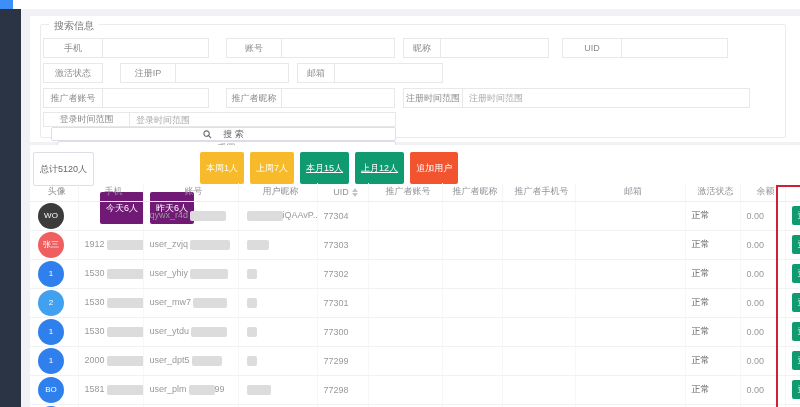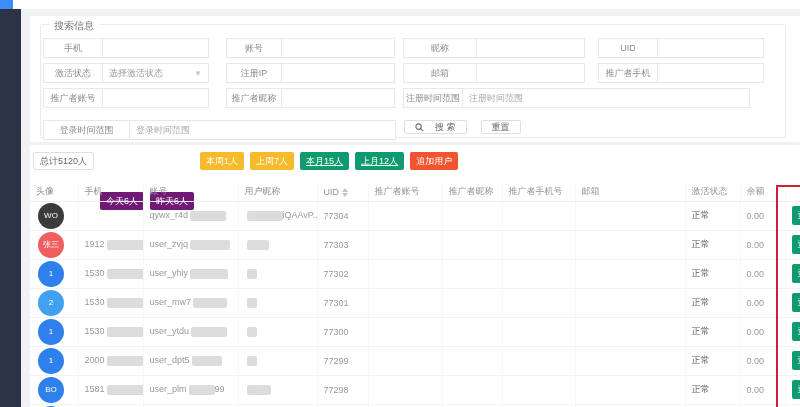--- a/index.html
+++ b/index.html
@@ -13,49 +13,49 @@
   
   .topbar { position:absolute; top:0; left:0; right:0; height:9px; background:#fff; }
   .brand-square { position:absolute; top:0; left:0; width:13px; height:9px; background:#3e8ef7; }
   .sidebar { position:absolute; top:9px; left:0; bottom:0; width:21px; background:#2b3445; }
 
   
   .card-search { position:absolute; left:30px; top:16px; width:770px; height:126px; background:#fff; }
   .fs { position:absolute; left:10px; right:14px; top:8px; bottom:4px; border:1px solid #ebebeb; border-radius:2px; }
   .fs-legend { position:absolute; top:-6px; left:8px; background:#fff; padding:0 5px; font-size:10px; color:#777; }
   .frow { position:absolute; left:13px; display:flex; height:20px; align-items:stretch; }
-  .frow1 { top:22px; } .frow2 { top:47px; } .frow3 { top:72px; } .frow4 { top:104px; }
+  .frow1 { top:22px; } .frow2 { top:47px; } .frow3 { top:72px; } .frow4 { top:96px;flex-direction:column; }
   .field { display:flex; }
   .lbl { border:1px solid #e8e8e8; color:#8c8c8c; display:flex; align-items:center; justify-content:center; background:#fff; white-space:nowrap; }
   .inp { border:1px solid #e8e8e8; margin-left:-1px; background:#fff; display:flex; align-items:center; }
   .inp input { border:none; outline:none; width:100%; height:100%; font-size:9px; padding:0 6px; color:#666; background:transparent; font-family:"Liberation Sans",sans-serif; }
   .inp input::placeholder { color:#aaa; }
   .sel { justify-content:space-between; padding:0 6px; color:#999; cursor:pointer; }
   .caret { color:#c0c4cc; font-size:8px; margin-left:4px; }
-  .lw60 {width:60px} .lw56 {width:56px} .lw58 {width:74px} .lw87 {width:87px}
+  .lw60 {width:60px} .lw56 {width:56px} .lw58 {width:38px} .lw87 {width:87px}
   .iw107 {width:107px} .iw114 {width:114px} .iw109 {width:109px} .iw288 {width:288px} .iw267 {width:267px}
   .ml17 {margin-left:17px} .ml8 {margin-left:8px} .ml13 {margin-left:13px} .ml14 {margin-left:14px}
   .btn { height:14px; border:1px solid #dcdfe6; background:#fff; border-radius:2px; color:#666;
          font-size:9px; display:flex; align-items:center; justify-content:center; gap:11px; cursor:pointer; padding:0 10px; font-family:"Liberation Sans",sans-serif; }
   .btn svg { display:block; }
 
   
   .card-table { position:absolute; left:30px; top:145px; width:815px; height:262px; background:#fff; overflow:hidden; }
   .stats { position:absolute; top:7px; left:3px; display:flex; gap:6px; }
-  .stat { height:18px; padding:8px 6px; font-size:9px; border:none; border-radius:2px; color:#fff;
+  .stat { height:18px; padding:16px 6px; font-size:9px; border:none; border-radius:2px; color:#fff;
           display:flex; align-items:center; cursor:pointer; white-space:nowrap; font-family:"Liberation Sans",sans-serif; }
   .stat-plain { background:#fff; border:1px solid #dcdfe6; color:#666; }
   .stat-blue { background:#701a75;margin-top:40px; } .stat-yellow { background:#f7ba2a; }
   .stat-green { background:#0f9a6f;text-decoration:underline; } .stat-red { background:#f25430; }
 
   table { position:absolute; top:38px; left:0; width:815px; border-collapse:collapse; table-layout:fixed; font-size:9px; color:#999; }
   col.c1{width:48px} col.c2{width:65px} col.c3{width:95px} col.c4{width:79px} col.c5{width:51px}
   col.c6{width:74px} col.c7{width:60px} col.c8{width:73px} col.c9{width:110px} col.c10{width:55px}
   col.c11{width:45px} col.c12{width:60px}
-  th { height:18px; font-weight:normal; color:#909399; text-align:left; padding:0 0 0 6px;
+  th { height:18px; font-weight:normal; color:#909399; text-align:center; padding:0 0 0 6px;
        border-bottom:1px solid #ebeef5; border-right:1px solid #f5f5f5; white-space:nowrap; overflow:hidden; }
   td { height:29px; padding:0 0 0 6px; border-bottom:1px solid #f2f2f2; border-right:1px solid #f7f7f7;
        white-space:nowrap; overflow:hidden; }
   .sort { display:inline-flex; flex-direction:column; vertical-align:middle; margin-left:3px; cursor:pointer; }
   .sort i { width:0; height:0; border-left:3px solid transparent; border-right:3px solid transparent; display:block; }
   .sort .up { border-bottom:4px solid #c0c4cc; margin-bottom:1px; }
   .sort .dn { border-top:4px solid #c0c4cc; }
 
   .av { width:26px; height:26px; border-radius:50%; color:#fff; font-size:8px;
         display:flex; align-items:center; justify-content:center; margin-left:2px; }
@@ -107,40 +107,30 @@
       <span class="lbl lw60">UID</span>
       <span class="inp iw107">
           <input value="" style="">
         </span>
     </div>
   </div>
 
   <div class="frow frow2">
     <div class="field">
       <span class="lbl lw60">激活状态</span>
-      <span class="inp sel iw107">
-        <span>选择激活状态</span>
-        <span class="caret">▼</span>
-      </span>
     </div>
     <div class="field ml17">
       <span class="lbl lw56">注册IP</span>
       <span class="inp iw114">
           <input value="" style="">
         </span>
     </div>
     <div class="field ml8">
       <span class="lbl lw58">邮箱</span>
       <span class="inp iw109">
-          <input value="" style="">
-        </span>
-    </div>
-    <div class="field ml13">
-      <span class="lbl lw60">推广者手机</span>
-      <span class="inp iw107">
           <input value="" style="">
         </span>
     </div>
   </div>
 
   <div class="frow frow3">
     <div class="field">
       <span class="lbl lw60">推广者账号</span>
       <span class="inp iw107">
           <input value="" style="">

